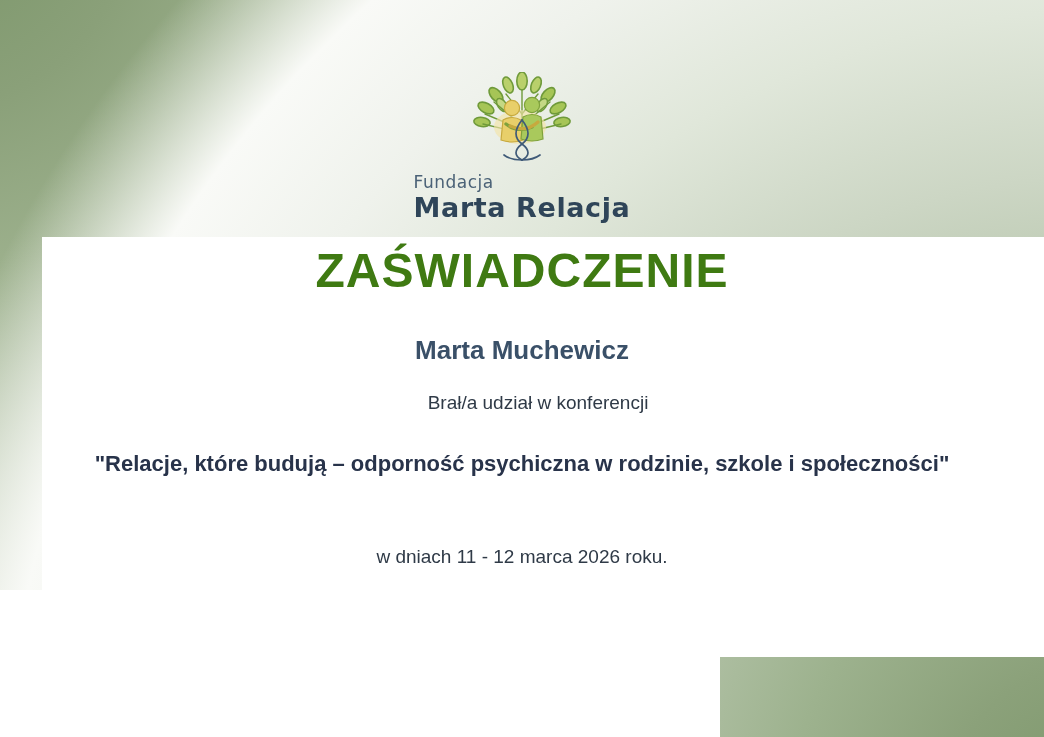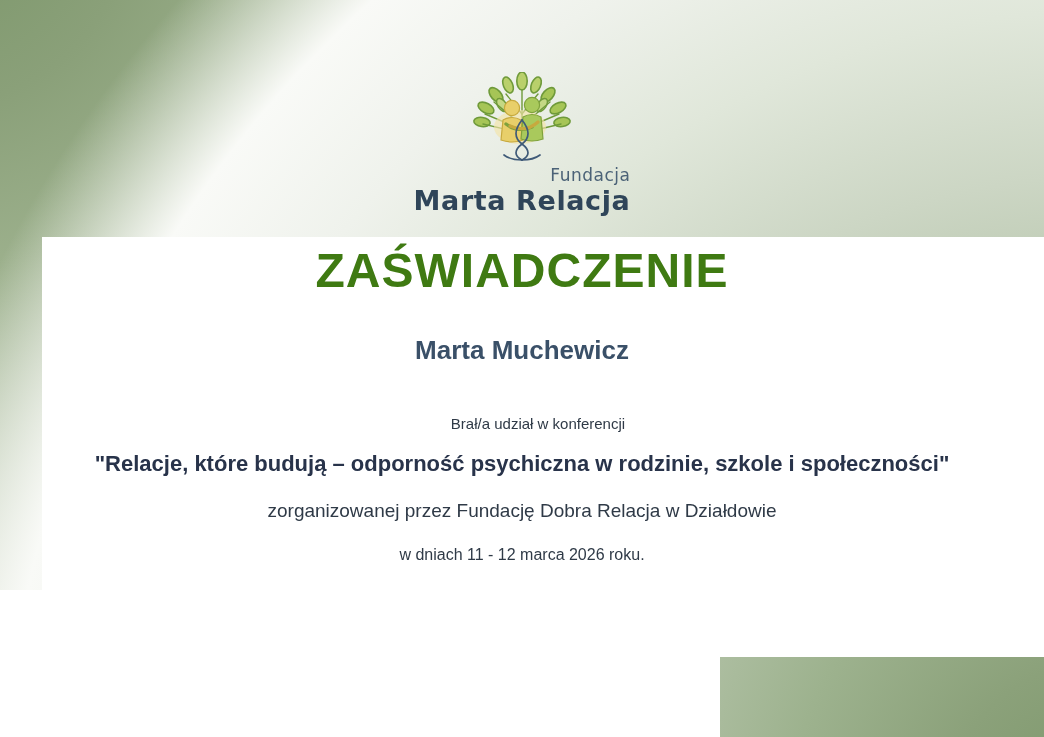--- a/index.html
+++ b/index.html
@@ -98,22 +98,22 @@
     display: flex;
     flex-direction: column;
     align-items: center;
   }
   .logo-mark {
     width: 120px;
     height: 92px;
     display: block;
   }
   .logo-wordmark {
-    margin-top: 3px;
-    text-align: right;
+    margin-top: 10px;
+    text-align: left;
     line-height: 1;
   }
   .logo-word-top {
     font-family: "DejaVu Sans", sans-serif;
     font-size: 17px;
     letter-spacing: 0.5px;
     color: #4b6277;
     display: block;
   }
   .logo-word-main {
@@ -157,37 +157,37 @@
   
   .line {
     position: absolute;
     left: 0;
     right: 0;
     text-align: center;
     font-family: "Liberation Sans", sans-serif;
     color: #2f3a47;
   }
   .line-intro {
-    top: 415px;
-    font-size: 15px;
+    top: 392px;
+    font-size: 19px;
     margin-left: 32px;
   }
   .line-conference {
     top: 451px;
     font-size: 22px;
     font-weight: bold;
     color: #28334a;
   }
   .line-organizer {
     top: 500px;
     font-size: 19px;
   }
   .line-dates {
     top: 546px;
-    font-size: 16px;
+    font-size: 19px;
   }
 </style>
 </head>
 <body>
 
 <div id="certificate">
 
   <div class="bg-layer bg-green-tl"></div>
   <div class="bg-layer bg-green-br"></div>
   <div class="bg-white-panel"></div>
@@ -255,18 +255,17 @@
     </div>
 
     <div class="headline">ZAŚWIADCZENIE</div>
 
     <div class="participant-name">Marta Muchewicz</div>
 
     <div class="line line-intro">Brał/a udział w konferencji</div>
 
     <div class="line line-conference">"Relacje, które budują – odporność psychiczna w rodzinie, szkole i społeczności"</div>
 
-    <div class="line line-organizer">zorganizowanej przez Fundację Dobra Relacja w Działdowie</div>
 
     <div class="line line-dates">w dniach 11 - 12 marca 2026 roku.</div>
 
   </div>
 </div>
 
 </body></html>

